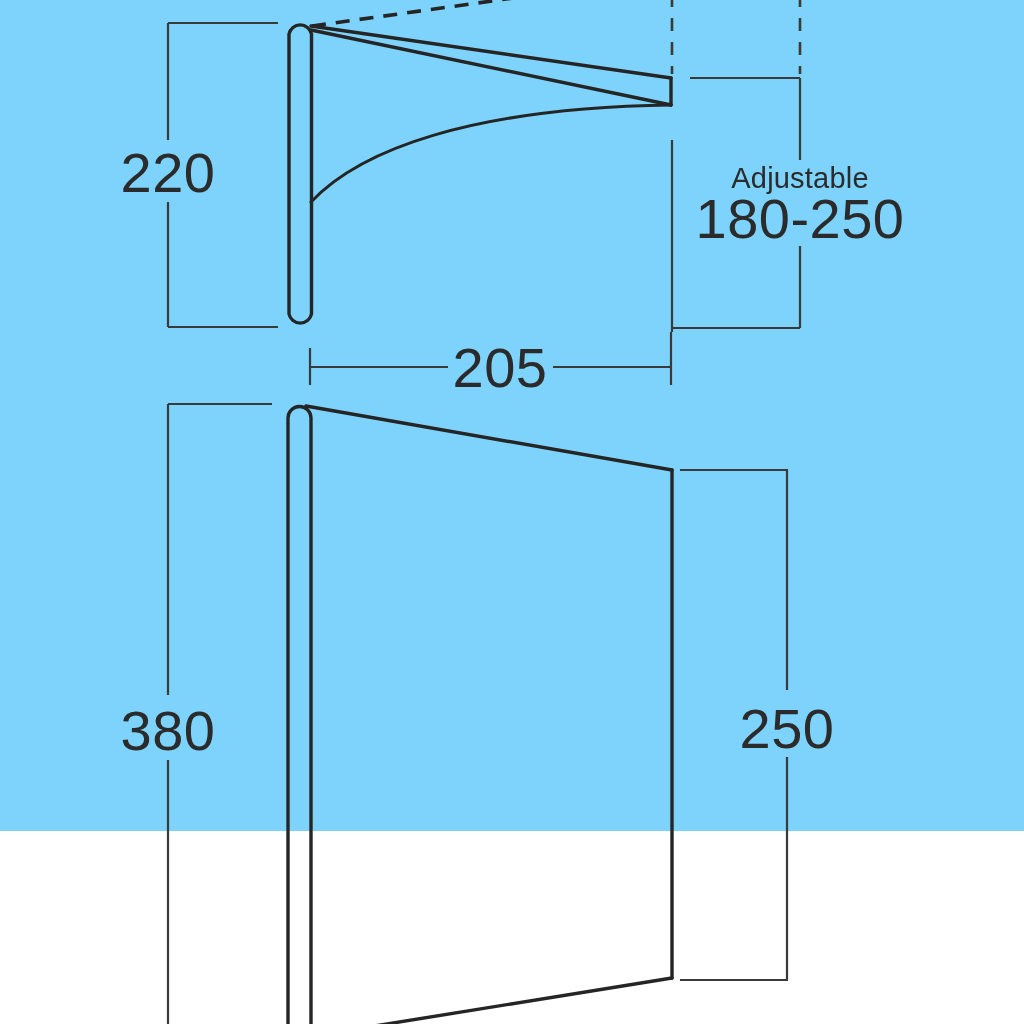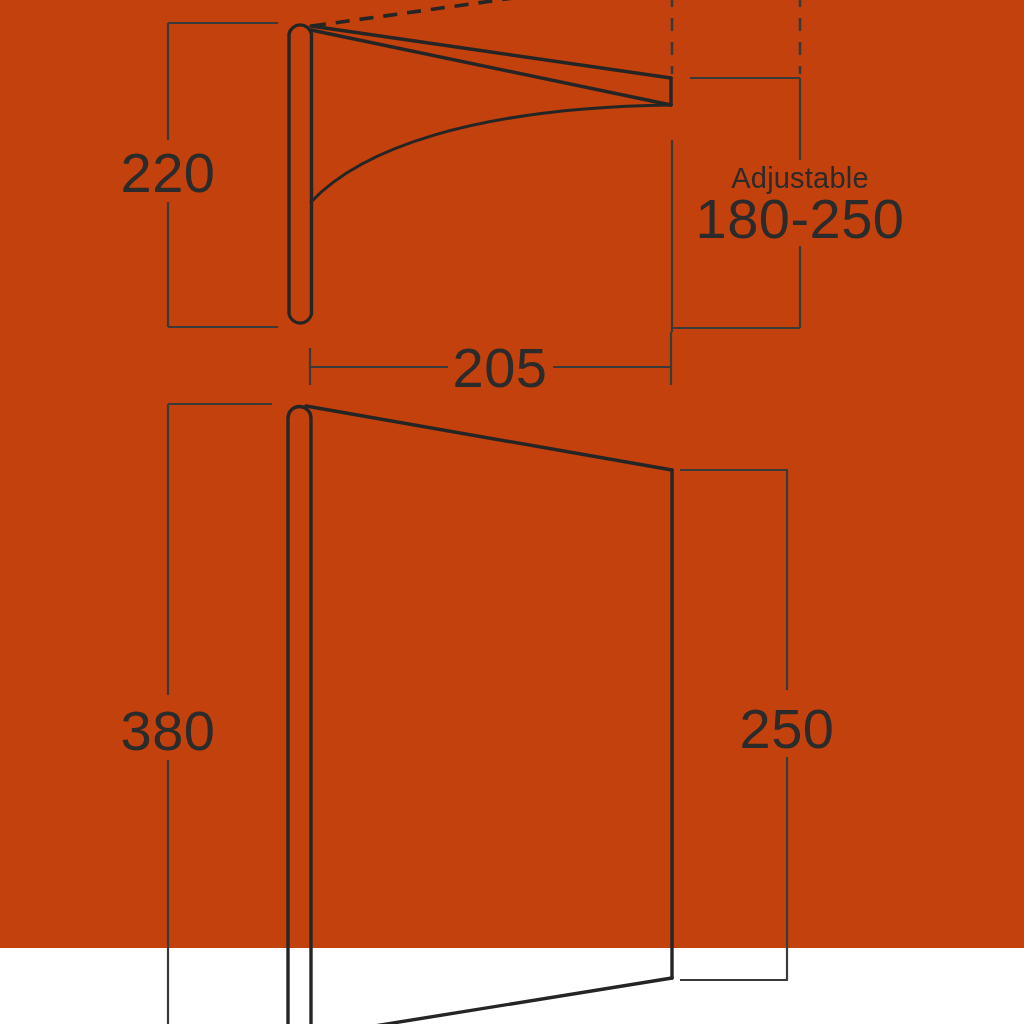--- a/index.html
+++ b/index.html
@@ -9,22 +9,22 @@
   }
   body {
     width: 1024px;
     height: 1024px;
     overflow: hidden;
     font-family: "Liberation Sans", sans-serif;
   }
   #drawing-root {
     position: relative;
     width: 1024px;
-    height: 948px;
-    background: #c2410c;
+    height: 831px;
+    background: #7dd3fc;
   }
   svg#technical-drawing {
     display: block;
     width: 1024px;
     height: 1024px;
   }
   .outline {
     fill: none;
     stroke: #252525;
     stroke-width: 3.4;

